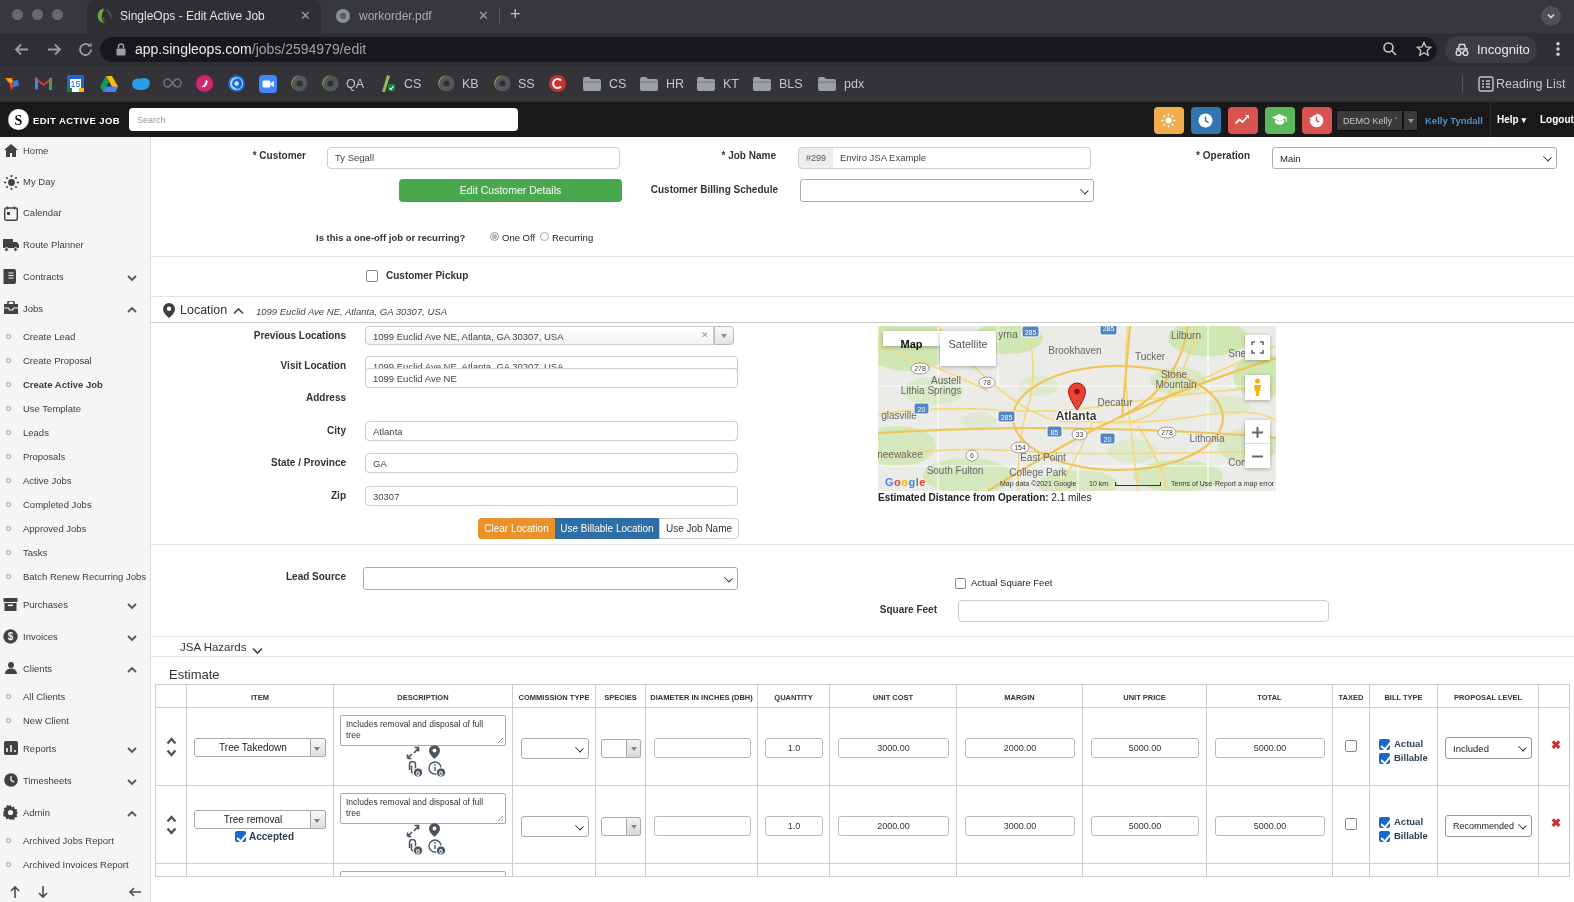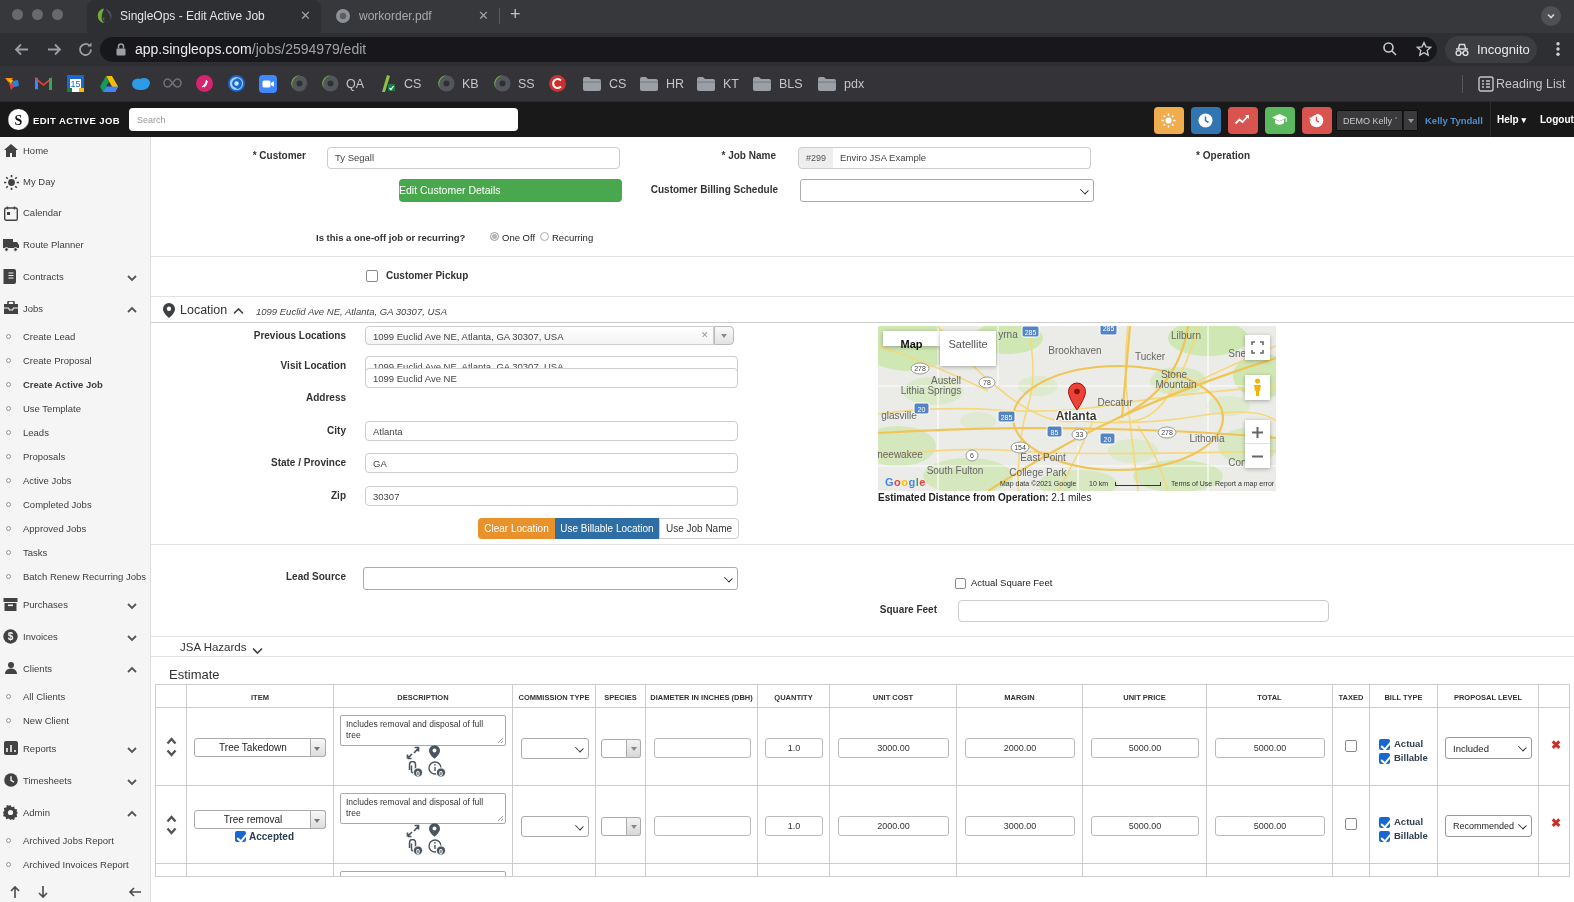--- a/index.html
+++ b/index.html
@@ -30,21 +30,22 @@
 <body>
 
 <div id="content" class="abs" style="left:0;top:0;width:1574px;height:902px">
 
   <div class="lbl" style="left:156px;top:150px">* Customer</div>
   <div class="inp" style="left:327px;top:147px;width:293px;height:22px">Ty Segall</div>
   <div class="lbl" style="left:626px;top:150px">* Job Name</div>
   <div class="abs" style="left:798px;top:147px;width:36px;height:22px;background:#eee;border:1px solid #ccc;border-radius:4px 0 0 4px;font-size:9px;color:#555;text-align:center;line-height:20px">#299</div>
   <div class="inp" style="left:833px;top:147px;width:258px;height:22px;border-radius:0 4px 4px 0;border-left:none">Enviro JSA Example</div>
   <div class="lbl" style="left:1100px;top:150px">* Operation</div>
-  <div class="abs" style="left:399px;top:179px;width:223px;height:23px;background:#49a84d;border-radius:4px;color:#fff;font-size:10.5px;line-height:23px">Edit Customer Details</div>
+  <div class="sel" style="left:1272px;top:147px;width:285px;height:22px">Main</div>
+  <div class="abs" style="left:399px;top:179px;width:223px;height:23px;background:#49a84d;border-radius:4px;color:#fff;font-size:10.5px;text-align:center;line-height:23px">Edit Customer Details</div>
   <div class="lbl" style="left:628px;top:184px">Customer Billing Schedule</div>
   <div class="sel" style="left:800px;top:179px;width:294px;height:23px"></div>
   <div class="abs b" style="left:316px;top:232px;font-size:9.5px;color:#333">Is this a one-off job or recurring?</div>
   <div class="abs" style="left:490px;top:232px;width:9px;height:9px;border:1px solid #999;border-radius:50%;background:#fff"></div>
   <div class="abs" style="left:492px;top:234px;width:5px;height:5px;border-radius:50%;background:#b5b5b5"></div>
   <div class="abs" style="left:502px;top:232px;font-size:9.5px;color:#222">One Off</div>
   <div class="abs" style="left:540px;top:232px;width:9px;height:9px;border:1px solid #aaa;border-radius:50%;background:#fff"></div>
   <div class="abs" style="left:552px;top:232px;font-size:9.5px;color:#222">Recurring</div>
   <div class="hr" style="top:256px"></div>
 

